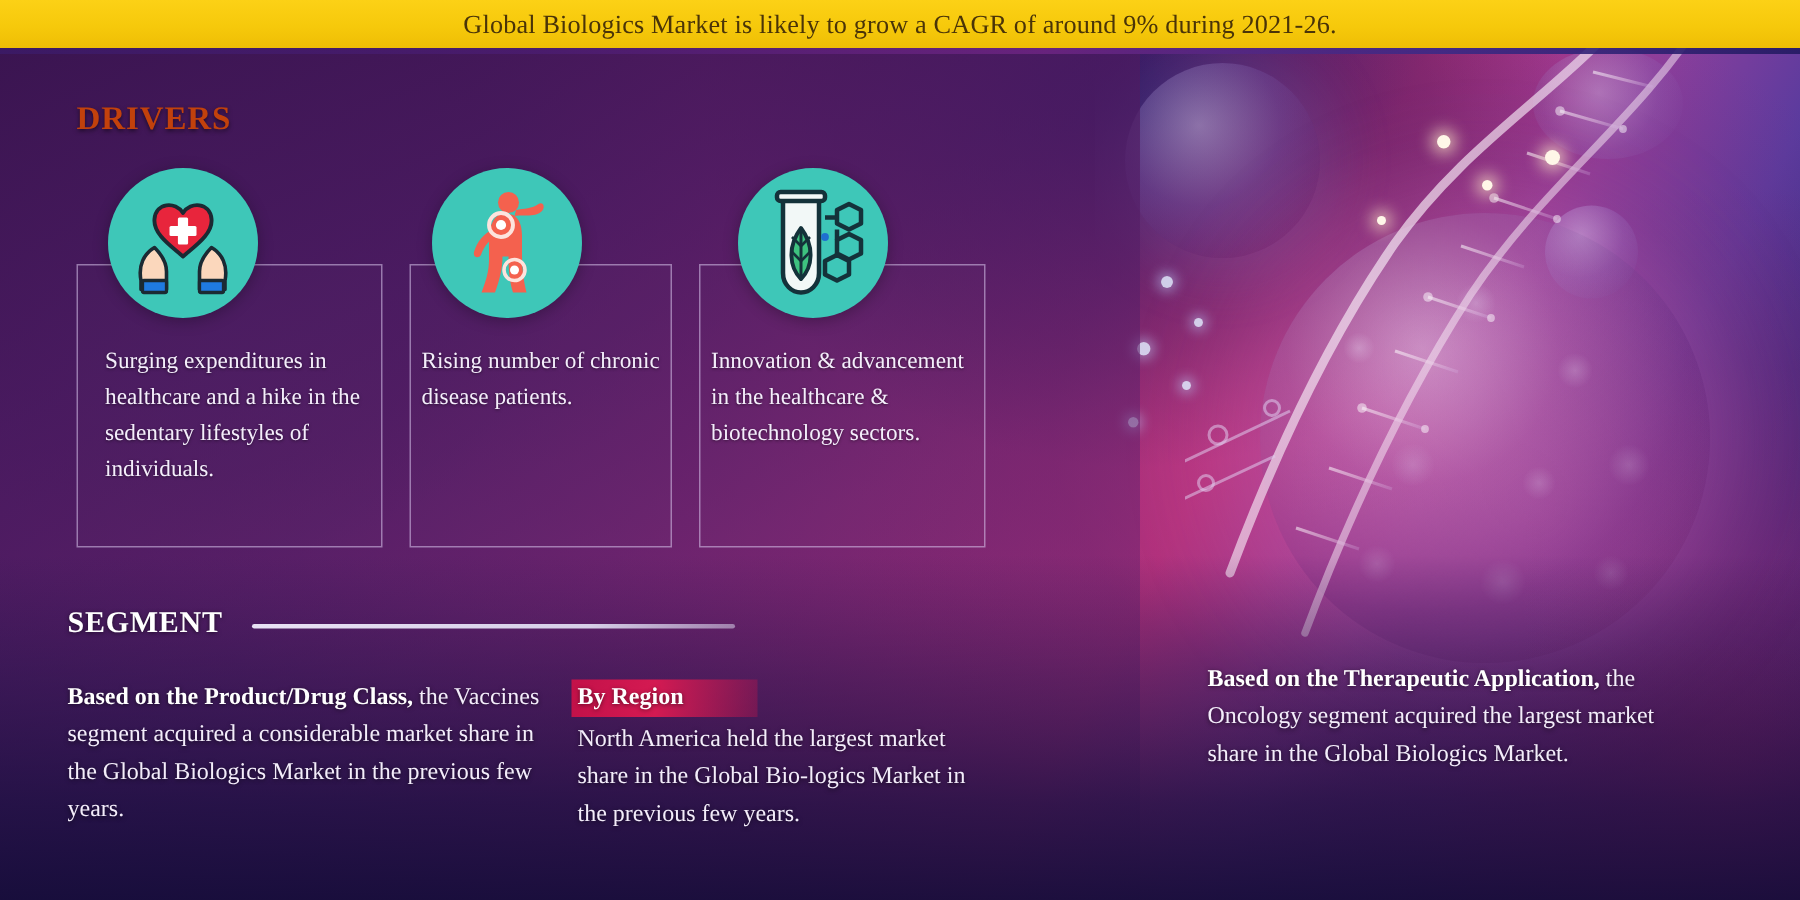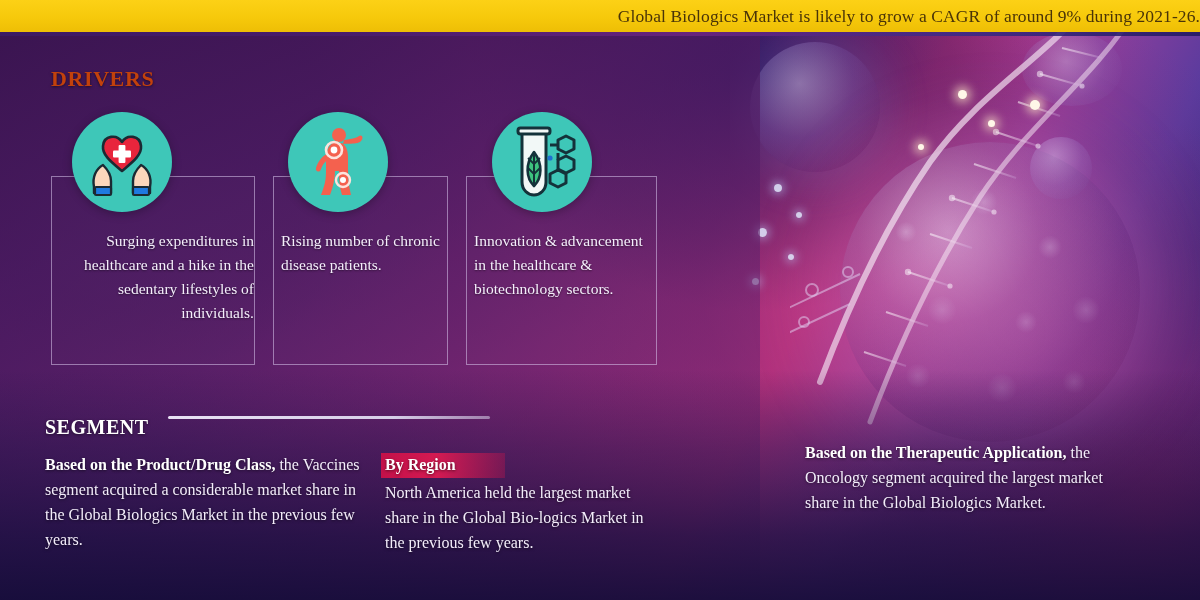--- a/index.html
+++ b/index.html
@@ -94,21 +94,21 @@
   .helix { position:absolute; left:60px; top:-10px; width:400px; height:420px; opacity:.88; }
   .glow-dot { position:absolute; border-radius:50%; background:#fff7e8;
     box-shadow:0 0 10px 4px rgba(255,235,200,0.65); }
   .spark { position:absolute; border-radius:50%; background:rgba(225,235,255,0.85);
     box-shadow:0 0 8px 3px rgba(190,210,255,0.45); }
 
   
   .header-bar {
     position:absolute; left:0; top:0; width:1200px; height:32px;
     background:linear-gradient(180deg,#fcd116 0%,#f6c90b 55%,#eebe05 100%);
-    display:flex; align-items:center; justify-content:flex-end;
+    display:flex; align-items:center; justify-content:center;
   }
   .header-text {
     font-family:"Liberation Serif", serif;
     font-size:17.5px; color:#4a3408; letter-spacing:.1px; white-space:nowrap;
   }
   .header-underbar {
     position:absolute; left:0; top:32px; width:1200px; height:4px;
     background:linear-gradient(90deg,#3b1a66 0%,#4a1c6e 30%,#6b2480 58%,#3b2a86 80%,#241a62 100%);
     opacity:.9;
   }
@@ -139,31 +139,30 @@
   #driver-icon-0 { left:72px;  top:112px; }
   #driver-icon-1 { left:288px; top:112px; }
   #driver-icon-2 { left:492px; top:112px; }
 
   .driver-text {
     position:absolute;
     font-family:"Liberation Serif", serif;
     font-size:15.5px; line-height:24px; color:#f4eefb;
     text-shadow:0 1px 2px rgba(0,0,0,.5);
   }
-  #driver-text-0 { left:58px;  top:229px; width:196px;text-align:right; }
+  #driver-text-0 { left:70px;  top:229px; width:196px; }
   #driver-text-1 { left:281px; top:229px; width:168px; }
   #driver-text-2 { left:474px; top:229px; width:184px; }
 
   
   .segment-title {
     position:absolute; left:45px; top:404px;
     font-family:"Liberation Serif", serif;
     font-weight:bold; font-size:20px; color:#ffffff; letter-spacing:.5px;
     text-shadow:0 1px 3px rgba(0,0,0,.55);
-    margin-top:12px;
   }
   .segment-rule {
     position:absolute; left:168px; top:416px; width:322px; height:3px;
     background:linear-gradient(90deg,#e8e2f4 0%,#d6cfe8 70%,rgba(214,207,232,0.55) 100%);
     border-radius:2px;
   }
 
   .seg-block {
     position:absolute;
     font-family:"Liberation Serif", serif;

